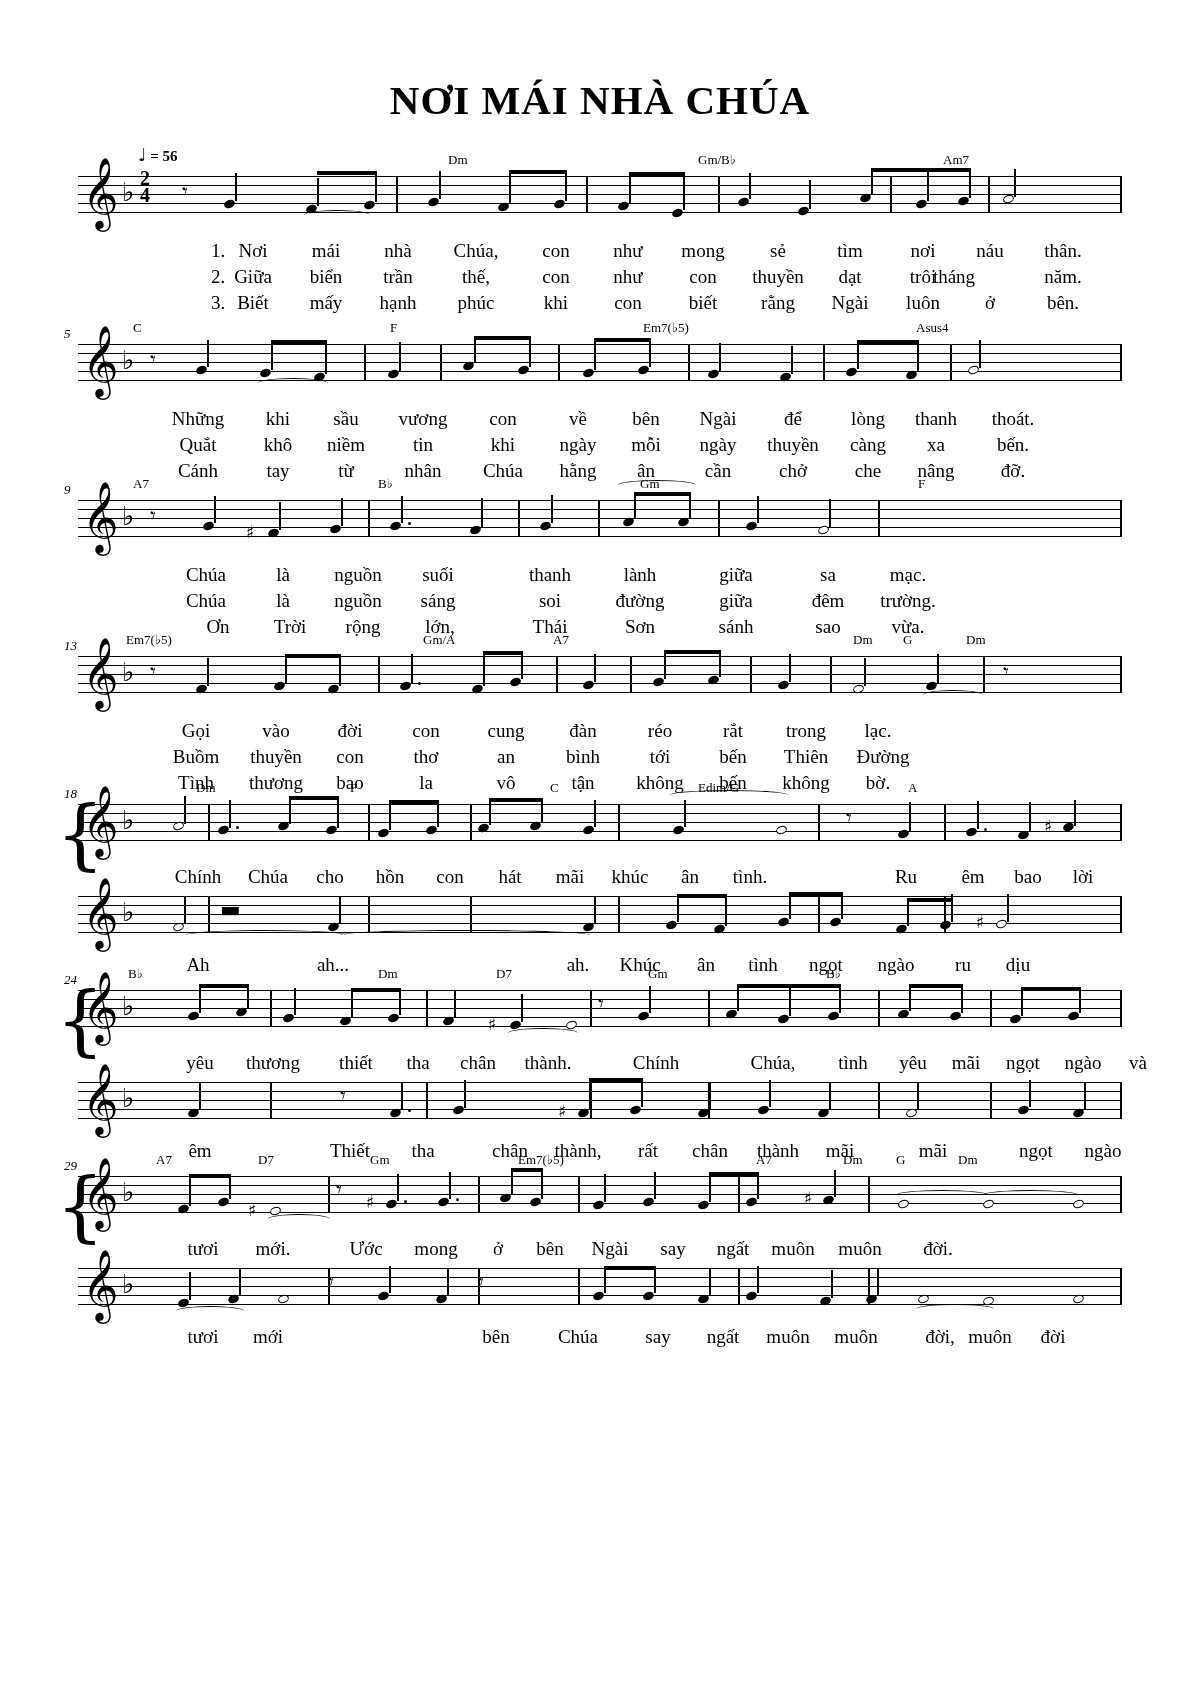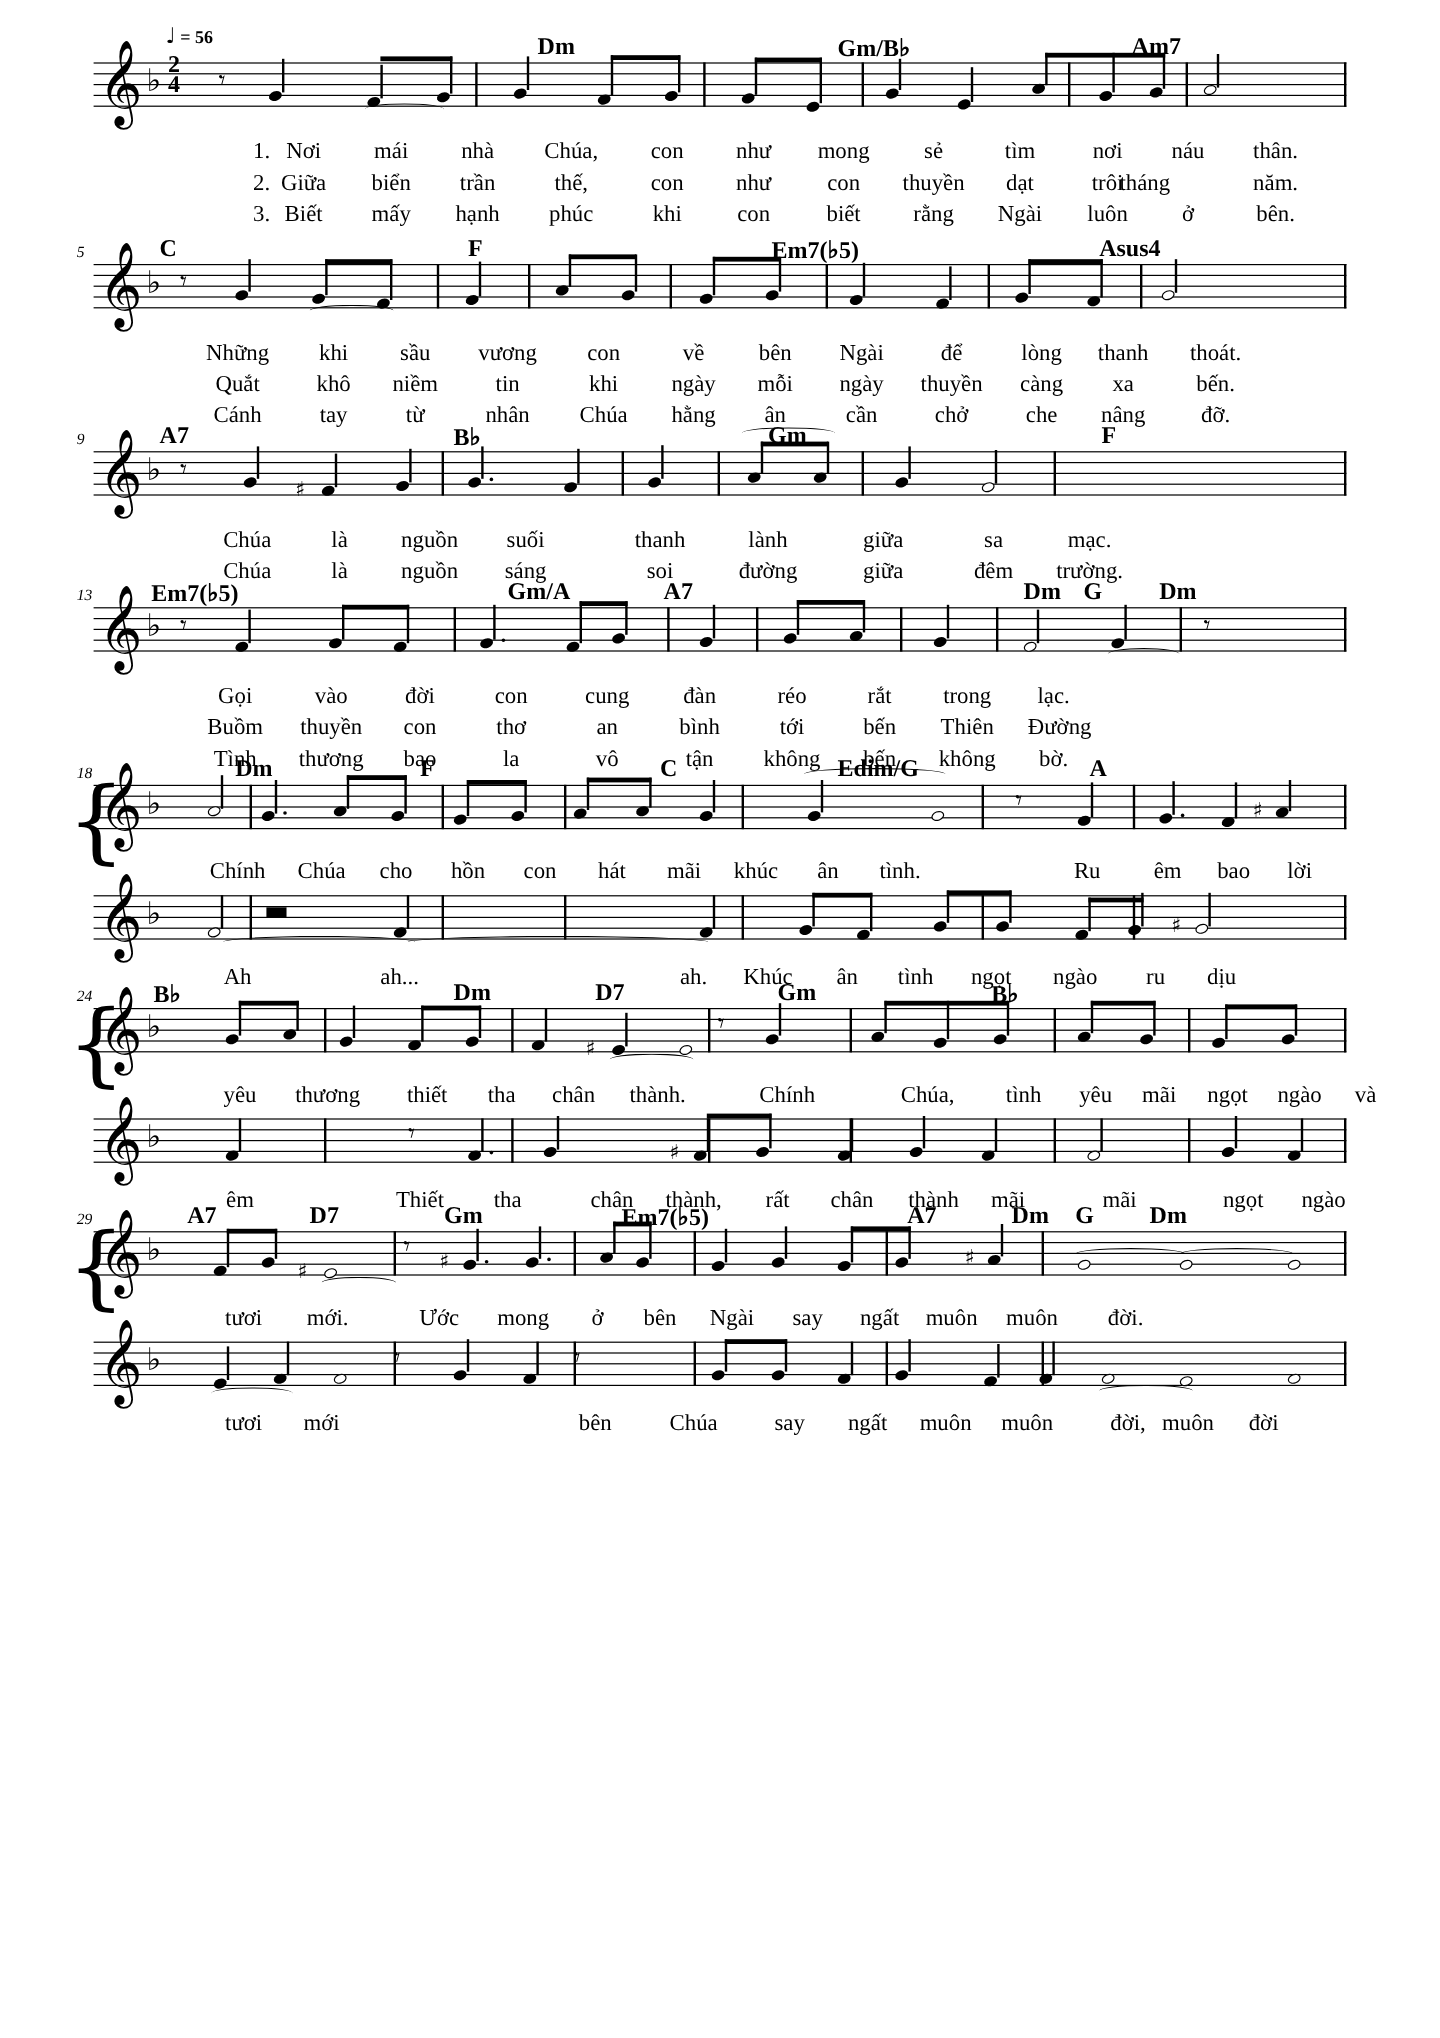--- a/index.html
+++ b/index.html
@@ -99,24 +99,23 @@
   .measnum {
     position: absolute;
     font-size: 13px;
     font-style: italic;
     left: -14px;
     top: -18px;
   }
 
   .chord {
     position: absolute;
-    font-size: 20px;
+    font-size: 13px;
     top: -24px;
     white-space: nowrap;
-    font-weight: bold;
   }
   .tempo {
     position: absolute;
     font-size: 15px;
     font-weight: bold;
     top: -32px;
     left: 60px;
     white-space: nowrap;
   }
   .nh {                    
@@ -191,20 +190,21 @@
   .lyricline span.num {
     position: absolute;
     transform: translateX(-50%);
   }
 </style>
 </head>
 <body>
 
 <div class="page">
 
+  <div class="title">NƠI MÁI NHÀ CHÚA</div>
 
 
   <div style="height:52px"></div>
   <div class="system">
     <div class="tempo">
       <span style="font-family:'DejaVu Sans',sans-serif;font-size:18px;">♩</span>
       <span>= 56</span>
     </div>
     <div class="chord" style="left:370px">Dm</div>
     <div class="chord" style="left:620px">Gm/B♭</div>
@@ -487,20 +487,31 @@
     <div class="lyricline">
       <span class="syl" style="left:128px">Chúa</span>
       <span class="syl" style="left:205px">là</span>
       <span class="syl" style="left:280px">nguồn</span>
       <span class="syl" style="left:360px">sáng</span>
       <span class="syl" style="left:472px">soi</span>
       <span class="syl" style="left:562px">đường</span>
       <span class="syl" style="left:658px">giữa</span>
       <span class="syl" style="left:750px">đêm</span>
       <span class="syl" style="left:830px">trường.</span>
+    </div>
+    <div class="lyricline">
+      <span class="syl" style="left:140px">Ơn</span>
+      <span class="syl" style="left:212px">Trời</span>
+      <span class="syl" style="left:285px">rộng</span>
+      <span class="syl" style="left:362px">lớn,</span>
+      <span class="syl" style="left:472px">Thái</span>
+      <span class="syl" style="left:562px">Sơn</span>
+      <span class="syl" style="left:658px">sánh</span>
+      <span class="syl" style="left:750px">sao</span>
+      <span class="syl" style="left:830px">vừa.</span>
     </div>
   </div>
 
   <div style="height:14px"></div>
   <div class="system">
     <div class="measnum">13</div>
     <div class="chord" style="left:48px">Em7(♭5)</div>
     <div class="chord" style="left:345px">Gm/A</div>
     <div class="chord" style="left:475px">A7</div>
     <div class="chord" style="left:775px">Dm</div>

